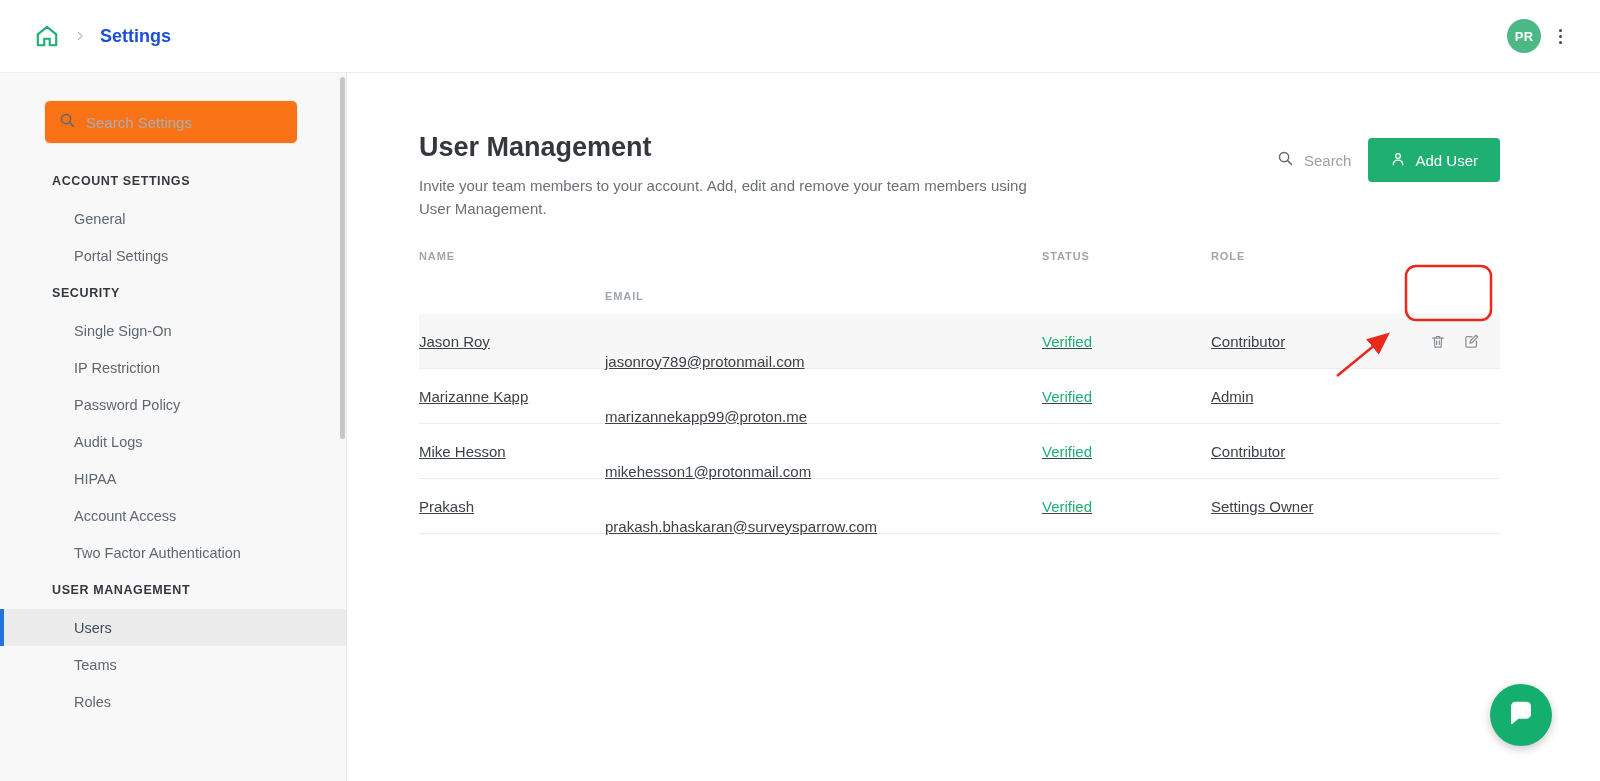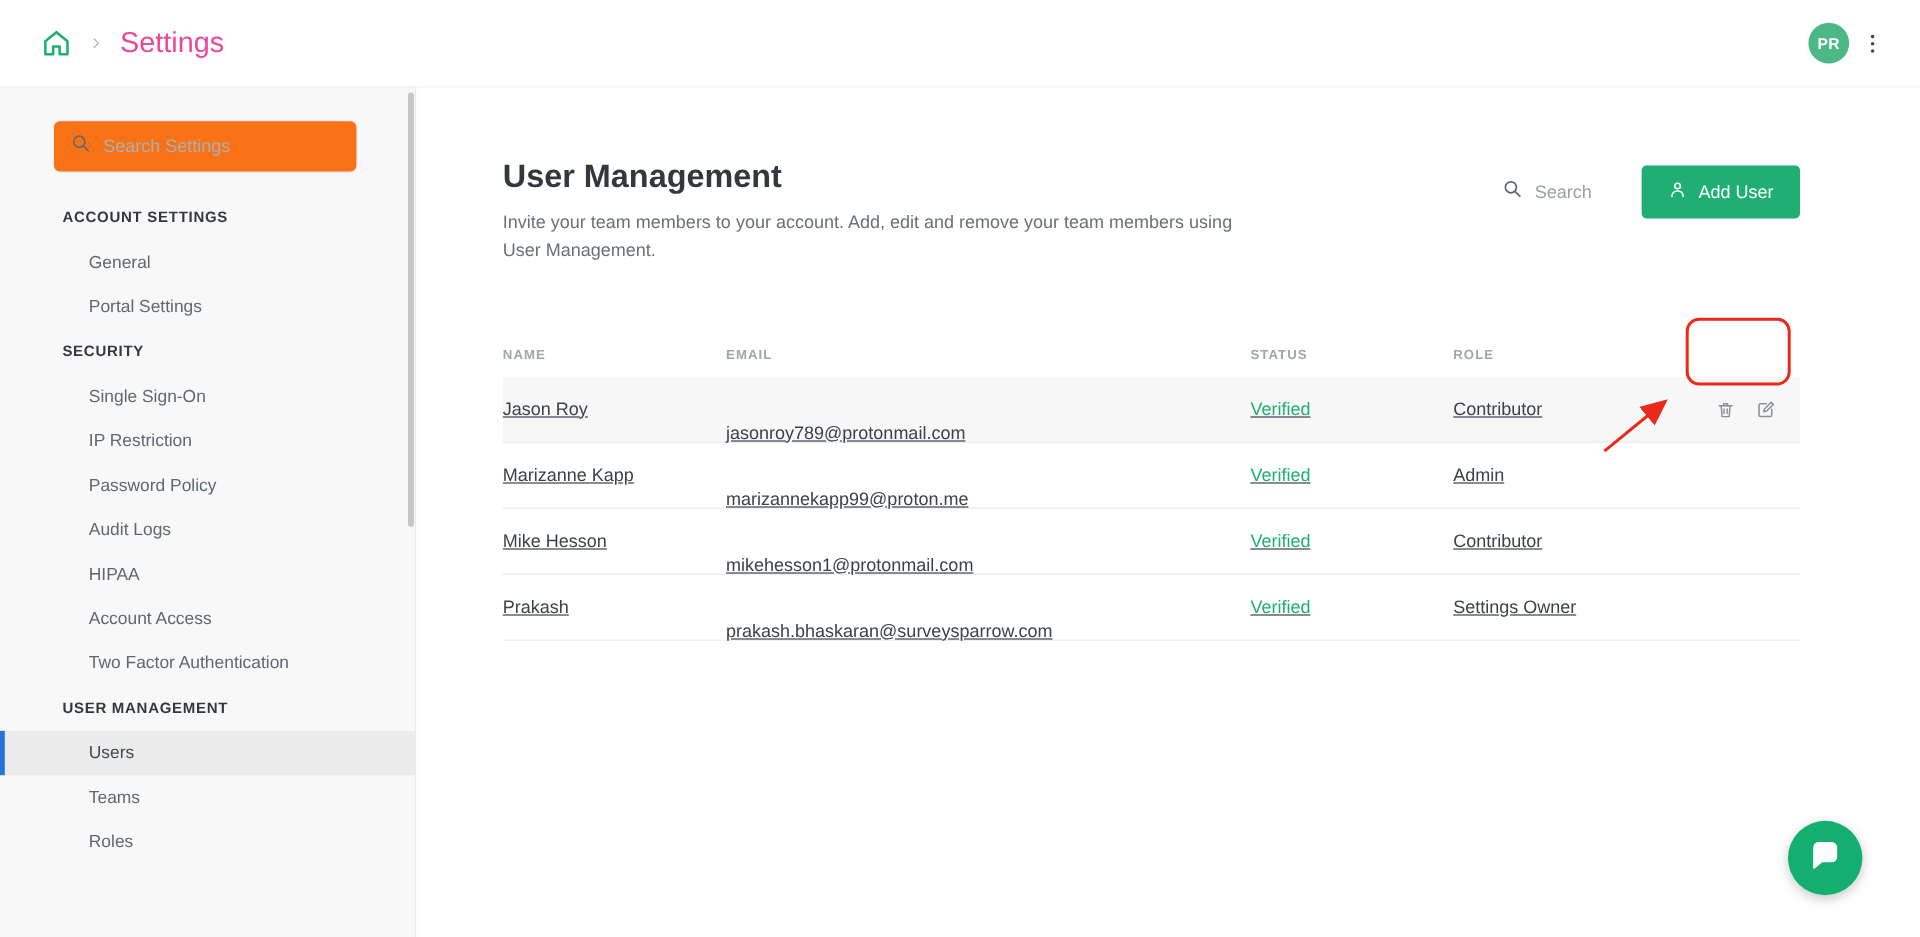--- a/index.html
+++ b/index.html
@@ -16,21 +16,21 @@
     height: 73px;
     background: #ffffff;
     border-bottom: 1px solid #ededed;
     display: flex;
     align-items: center;
     padding: 0 34px;
   }
   .topbar-left { display: flex; align-items: center; gap: 14px; }
   .home-btn { display: flex; align-items: center; cursor: pointer; }
   .crumb-chevron { color: #b9bec4; display: flex; align-items: center; }
-  .page-title { font-size: 24px; font-weight: normal; color: #ec4899; }
+  .page-title { font-size: 18px; font-weight: bold; color: #1d4ed8; }
   .topbar-right { margin-left: auto; display: flex; align-items: center; gap: 14px; }
   .avatar {
     width: 34px; height: 34px; border-radius: 50%;
     background: #4cb885; color: #ffffff;
     font-size: 13px; font-weight: bold;
     display: flex; align-items: center; justify-content: center;
     letter-spacing: 0.3px; cursor: pointer;
   }
   .kebab { display: flex; flex-direction: column; gap: 3px; cursor: pointer; padding: 4px; }
   .kebab i { width: 3px; height: 3px; border-radius: 50%; background: #42474d; display: block; }
@@ -91,37 +91,37 @@
     position: relative;
     background: #ffffff;
   }
   .main-header { display: flex; align-items: flex-start; }
   .main-title { font-size: 27px; font-weight: bold; color: #33383f; }
   .main-subtitle {
     margin-top: 12px; width: 625px;
     font-size: 15px; line-height: 1.5; color: #6a7076;
   }
   .header-controls {
-    margin-left: auto; display: flex; align-items: center; gap: 42px;
+    margin-left: auto; display: flex; align-items: center; gap: 17px;
     margin-top: 6px;
   }
   .table-search { display: flex; align-items: center; gap: 10px; cursor: pointer; }
   .table-search-text { font-size: 15px; color: #9aa0a6; }
   .add-user-btn {
     height: 44px; padding: 17px 22px;
     background: #1faf73; color: #ffffff;
     border: none; border-radius: 4px;
     display: inline-flex; align-items: center; gap: 9px;
     font-family: "Liberation Sans", sans-serif;
     font-size: 15px; cursor: pointer;
   }
 
   
   .table { margin-top: 30px; width: 1081px; }
-  .thead { display: flex; padding-bottom: 12px; align-items: flex-end; }
+  .thead { display: flex; padding-bottom: 12px; }
   .th {
     font-size: 11px; font-weight: bold; letter-spacing: 0.9px;
     color: #a0a6ad;
   }
   .tr {
     display: flex; align-items: center;
     height: 55px;
     border-bottom: 1px solid #ececec;
     font-size: 15px; color: #3c4248; text-decoration: underline;
   }

